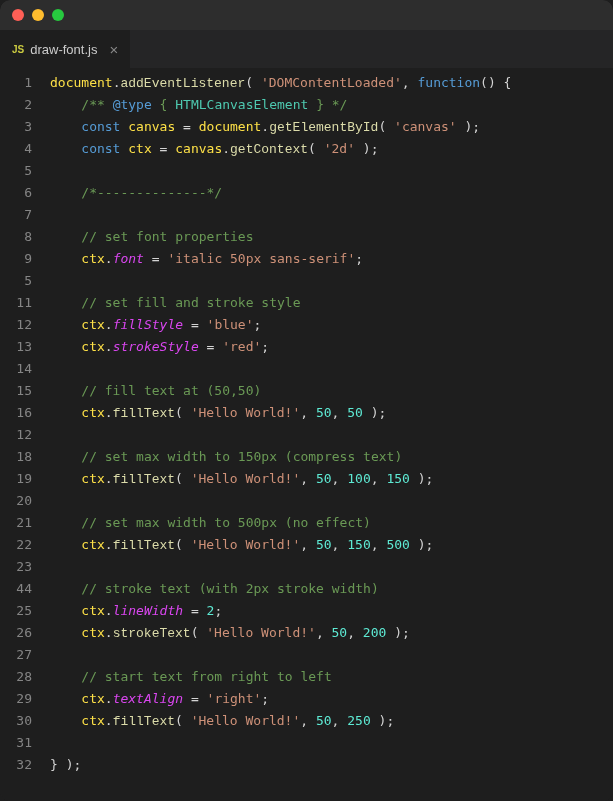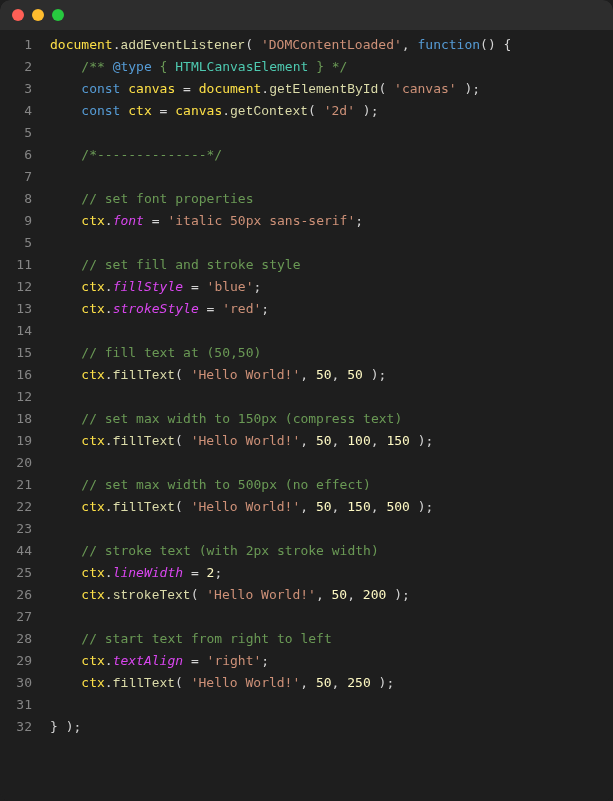--- a/index.html
+++ b/index.html
@@ -91,37 +91,44 @@
       white-space: pre;
       overflow: hidden;
     }
     .line { height: 22px; }
     
     .c-obj { color: #fde047; }       
     .c-fn  { color: #dcdcaa; font-family: Liberation Mono, monospace; }       
     .c-key { color: #569cd6; text-align: center; }       
     .c-var { color: #d946ef; font-style: italic; }       
     .c-str { color: #ce9178; }       
-    .c-num { color: #fef9c3; }       
+    .c-num { color: #5eead4; }       
     .c-com { color: #6a9955; }       
     .c-pun { color: #d4d4d4; }       
     .c-type{ color: #4ec9b0; }       
   </style>
 </head>
 <body>
 
 <div class="window">
   <div class="titlebar">
     <div class="traffic-lights">
       <div class="tl red"></div>
       <div class="tl yellow"></div>
       <div class="tl green"></div>
     </div>
   </div>
 
+  <div class="tabbar">
+    <div class="tab">
+      <span class="js-badge">JS</span>
+      <span>draw-font.js</span>
+      <span class="close">×</span>
+    </div>
+  </div>
 
   <div class="editor">
     <div class="gutter" id="gutter">
         <div class="ln">1</div>
         <div class="ln">2</div>
         <div class="ln">3</div>
         <div class="ln">4</div>
         <div class="ln">5</div>
         <div class="ln">6</div>
         <div class="ln">7</div>

